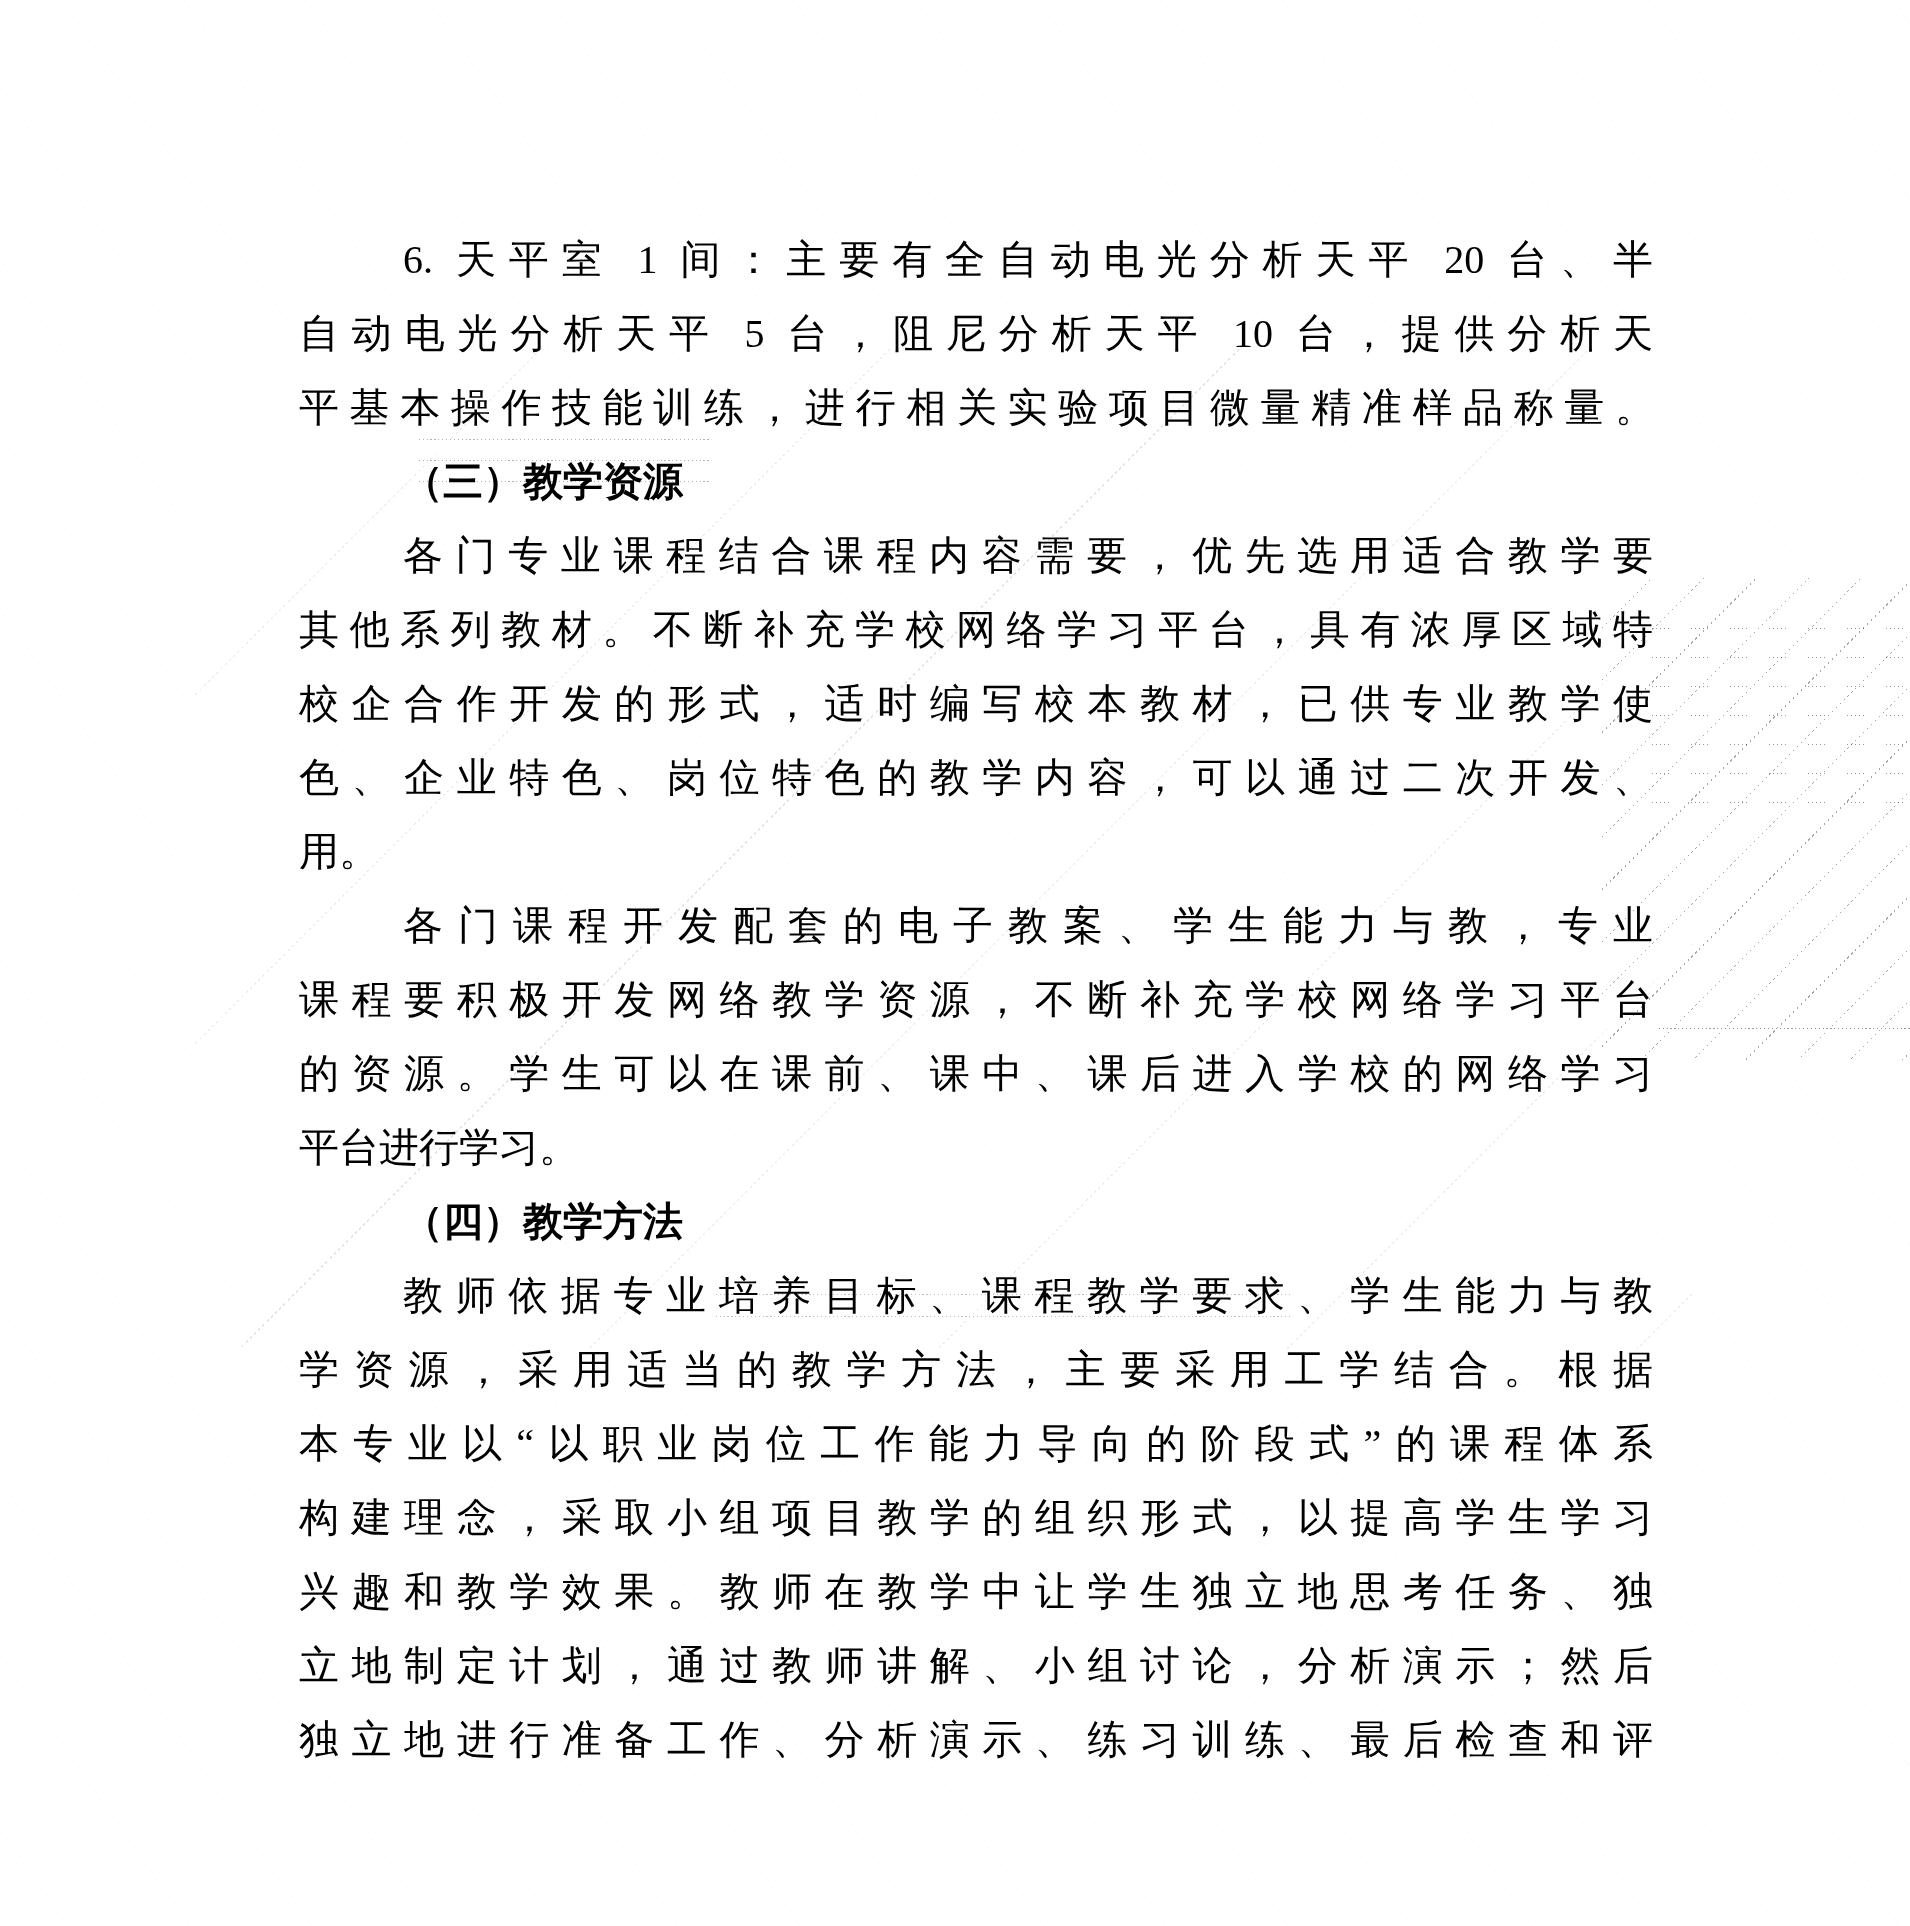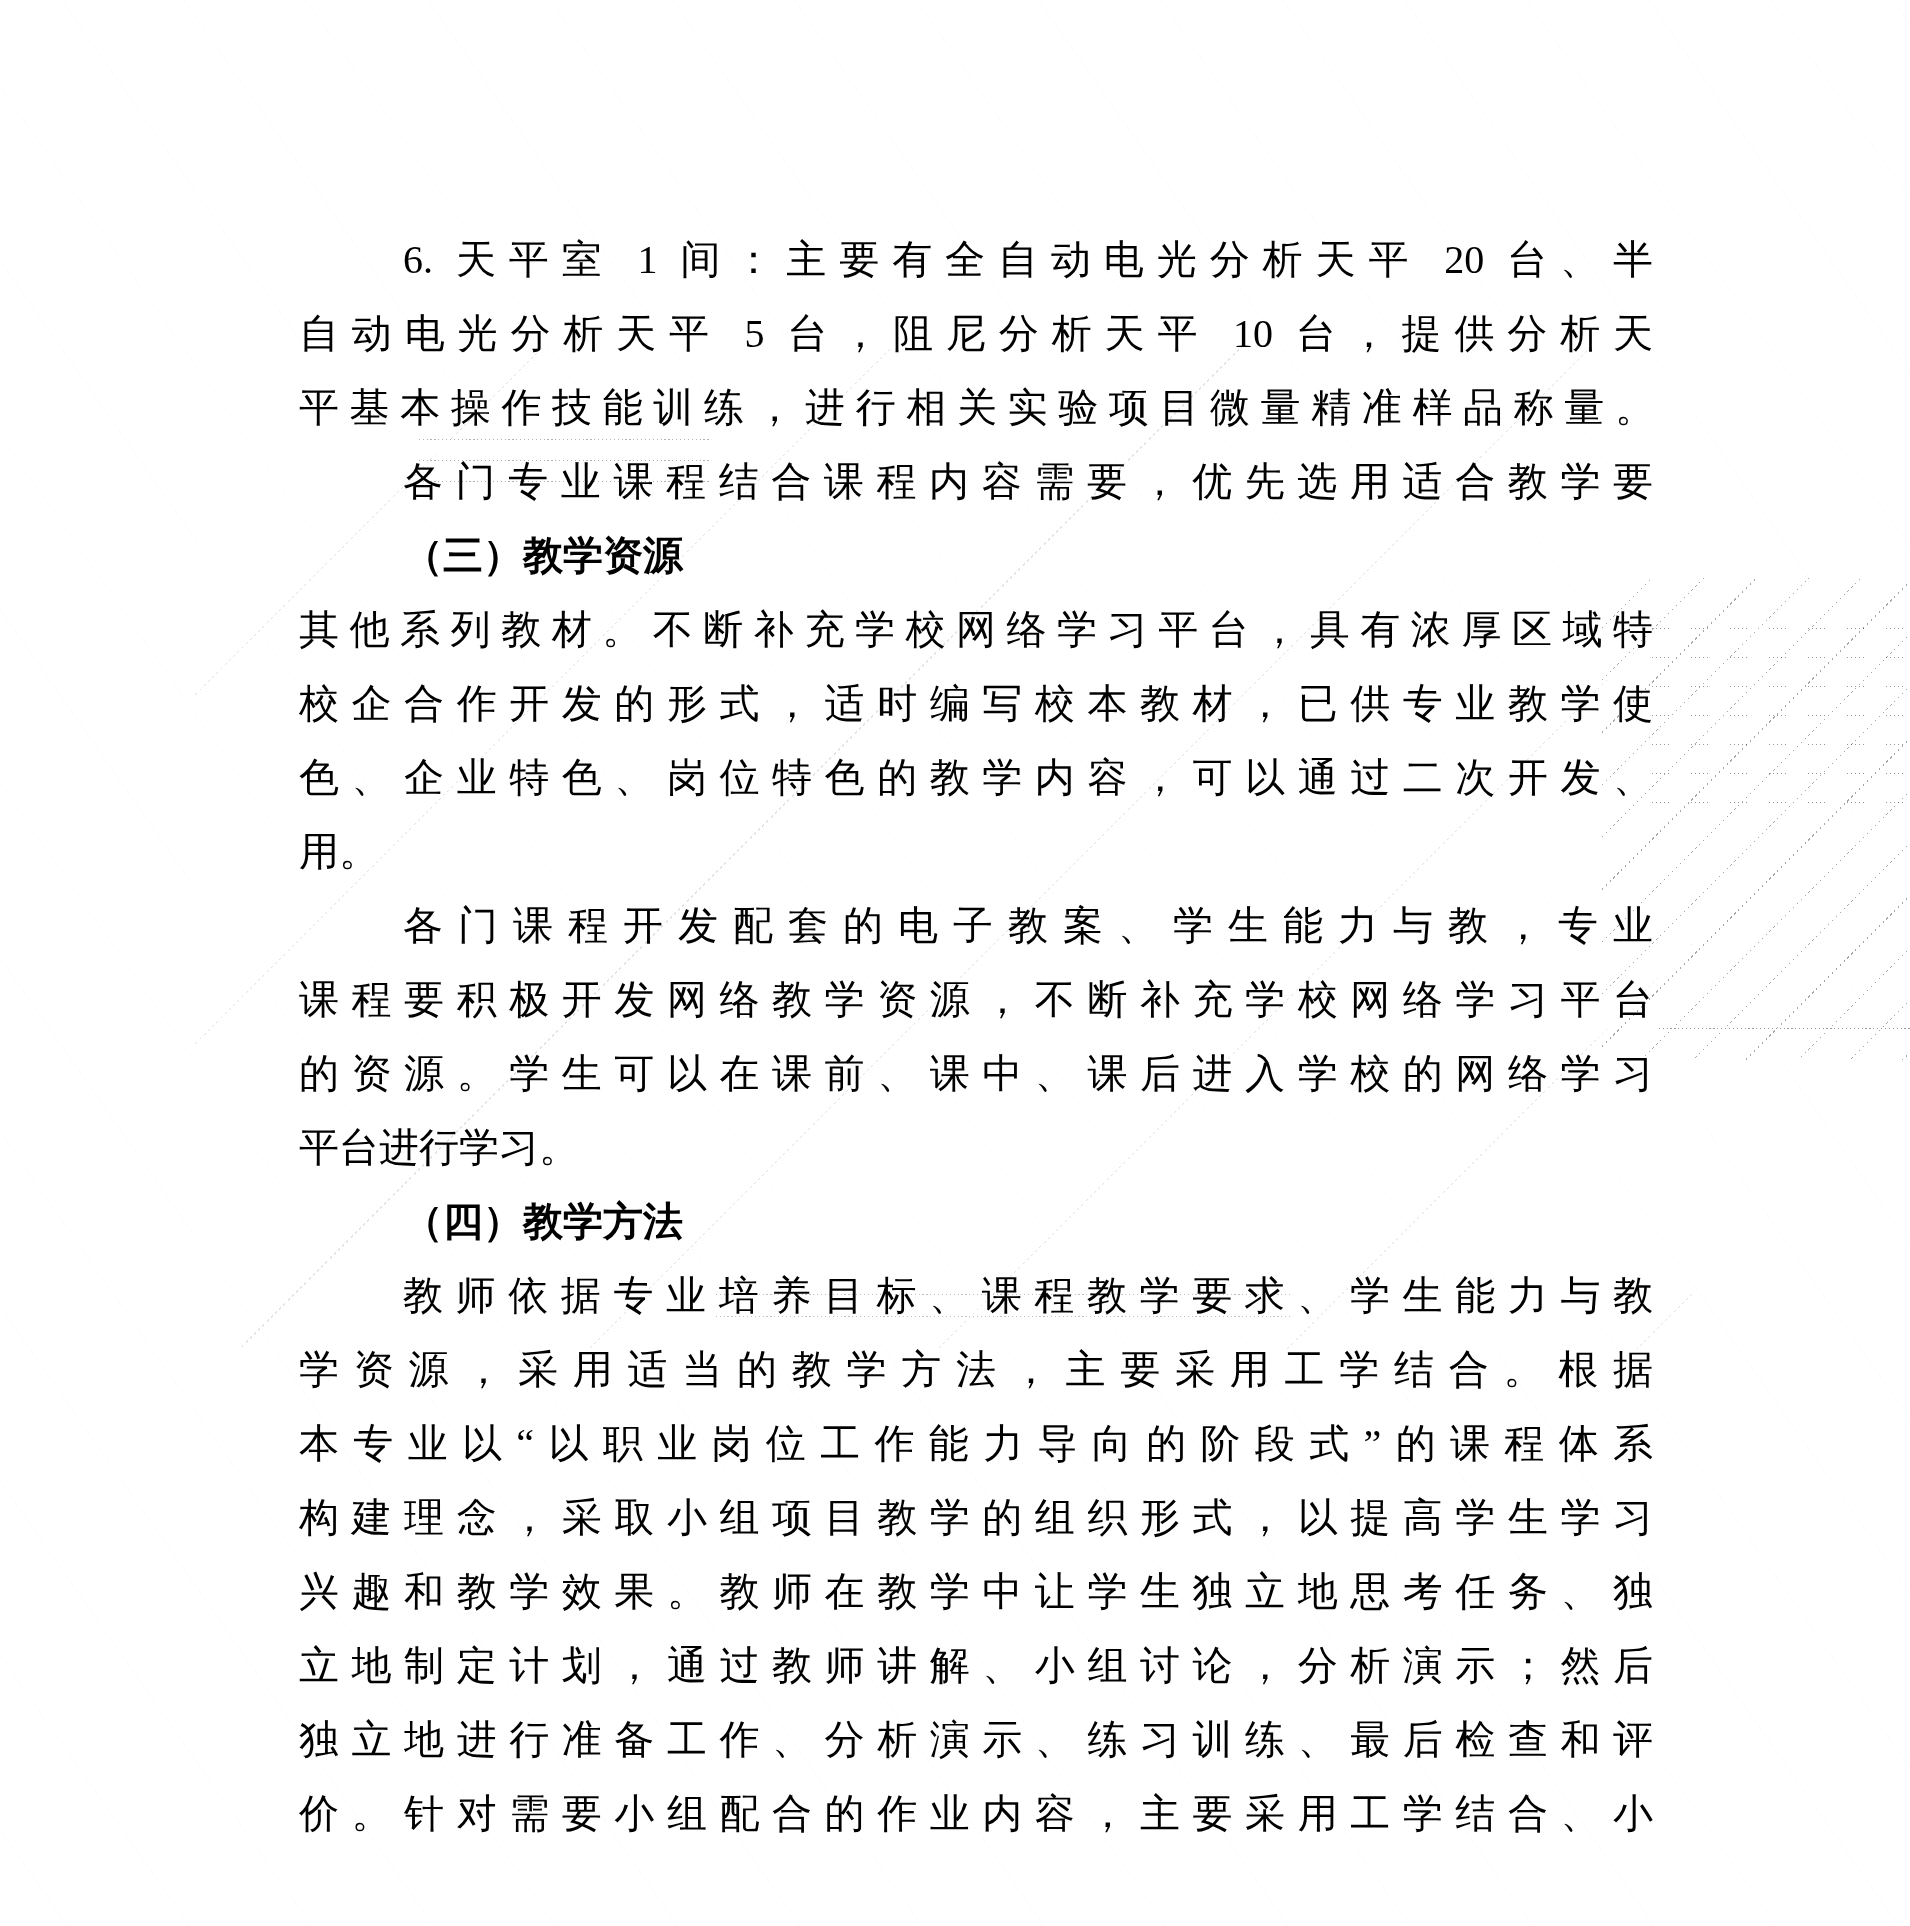--- a/index.html
+++ b/index.html
@@ -71,35 +71,34 @@
     <div class="wm wm-rows" style="left:713px;top:1294px;width:578px;height:25px;background-image:
            repeating-linear-gradient(90deg,#fff 0 2.7px, transparent 2.7px 3.9px),
            repeating-linear-gradient(180deg, rgba(0,0,0,0.25) 0 0.8px, transparent 0.8px 22.3px);"></div>
 
   </div>
 
   <div class="text-block">
       <div class="line indent justify">6. 天平室 1 间：主要有全自动电光分析天平 20 台、半</div>
       <div class="line justify">自动电光分析天平 5 台，阻尼分析天平 10 台，提供分析天</div>
       <div class="line justify squeeze">平基本操作技能训练，进行相关实验项目微量精准样品称量。</div>
+      <div class="line indent heading">（三）教学资源</div>
       <div class="line indent justify">各门专业课程结合课程内容需要，优先选用适合教学要</div>
-      <div class="line indent heading">（三）教学资源</div>
       <div class="line justify">其他系列教材。不断补充学校网络学习平台，具有浓厚区域特</div>
       <div class="line justify">校企合作开发的形式，适时编写校本教材，已供专业教学使</div>
       <div class="line justify">色、企业特色、岗位特色的教学内容，可以通过二次开发、</div>
       <div class="line">用。</div>
       <div class="line indent justify">各门课程开发配套的电子教案、学生能力与教，专业</div>
       <div class="line justify">课程要积极开发网络教学资源，不断补充学校网络学习平台</div>
       <div class="line justify">的资源。学生可以在课前、课中、课后进入学校的网络学习</div>
       <div class="line">平台进行学习。</div>
       <div class="line indent heading">（四）教学方法</div>
       <div class="line indent justify">教师依据专业培养目标、课程教学要求、学生能力与教</div>
       <div class="line justify">学资源，采用适当的教学方法，主要采用工学结合。根据</div>
       <div class="line justify">本专业以“以职业岗位工作能力导向的阶段式”的课程体系</div>
       <div class="line justify">构建理念，采取小组项目教学的组织形式，以提高学生学习</div>
       <div class="line justify">兴趣和教学效果。教师在教学中让学生独立地思考任务、独</div>
       <div class="line justify">立地制定计划，通过教师讲解、小组讨论，分析演示；然后</div>
       <div class="line justify">独立地进行准备工作、分析演示、练习训练、最后检查和评</div>
-      <div class="line justify">价。针对需要小组配合的作业内容，主要采用工学结合、小</div>
     </div>
 
 </div>
 
 
 </body></html>

